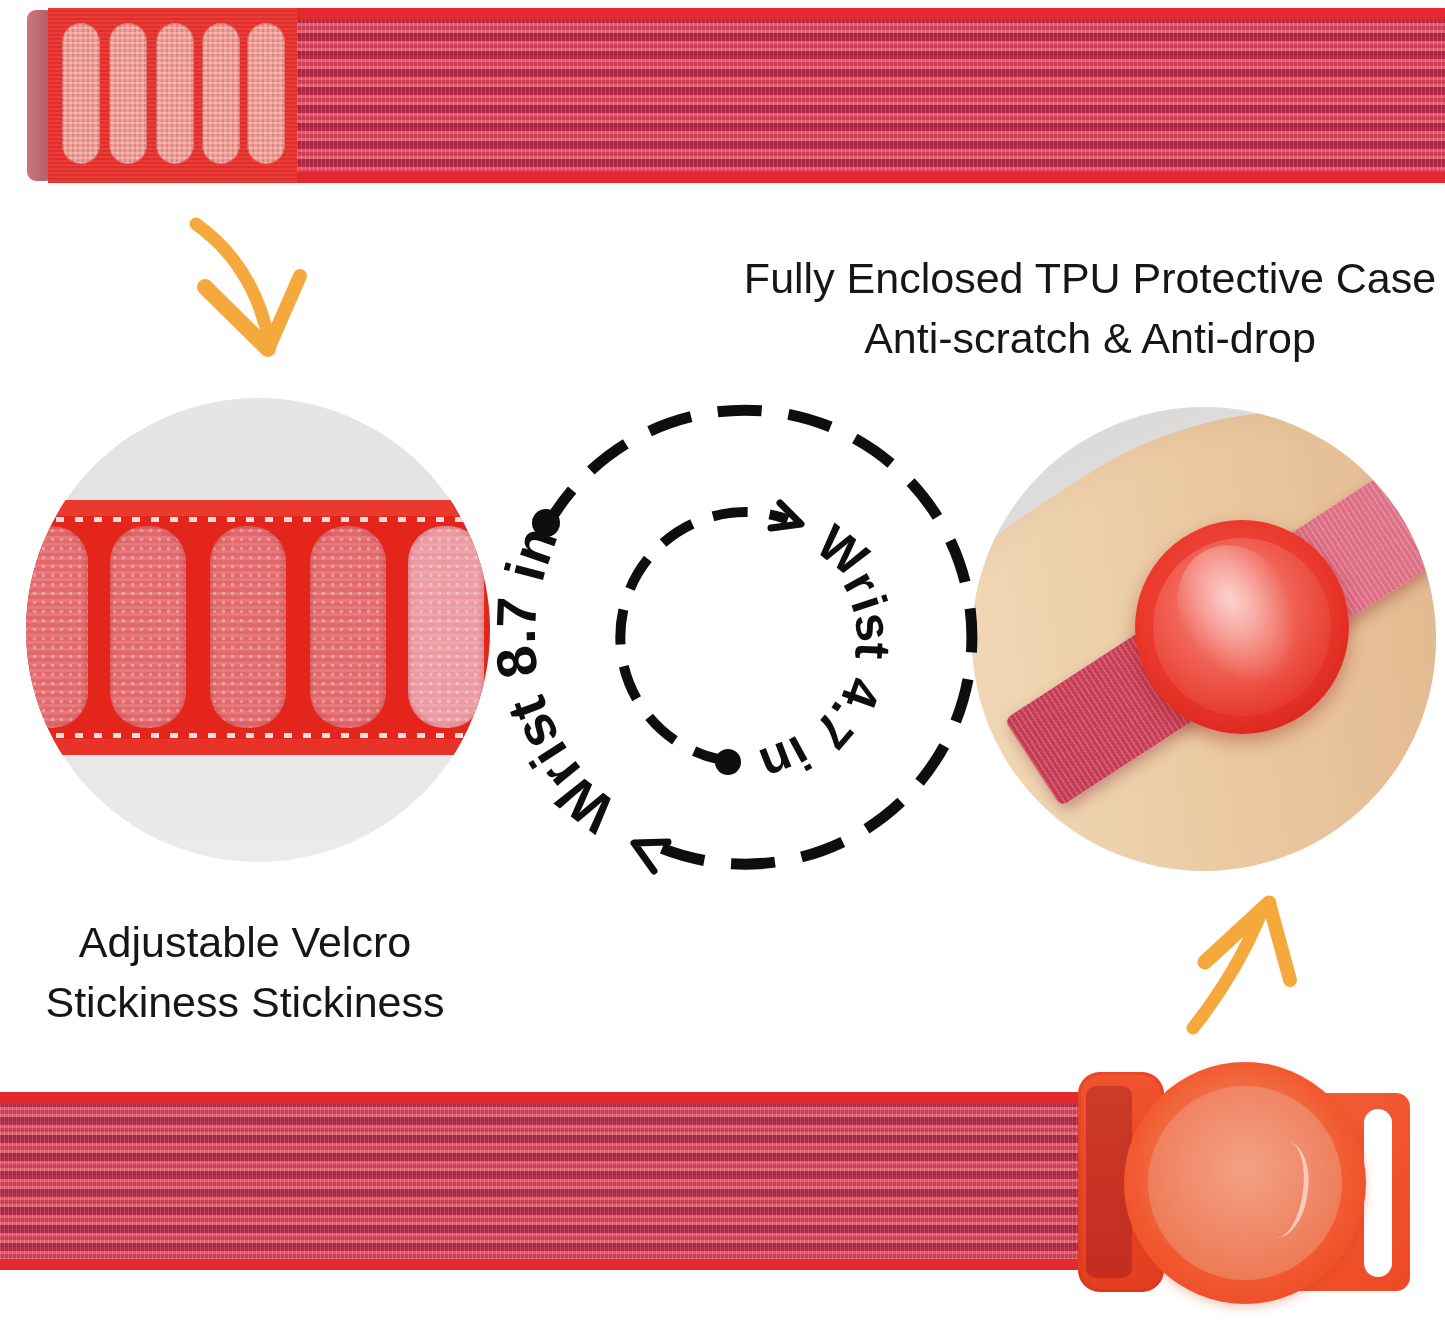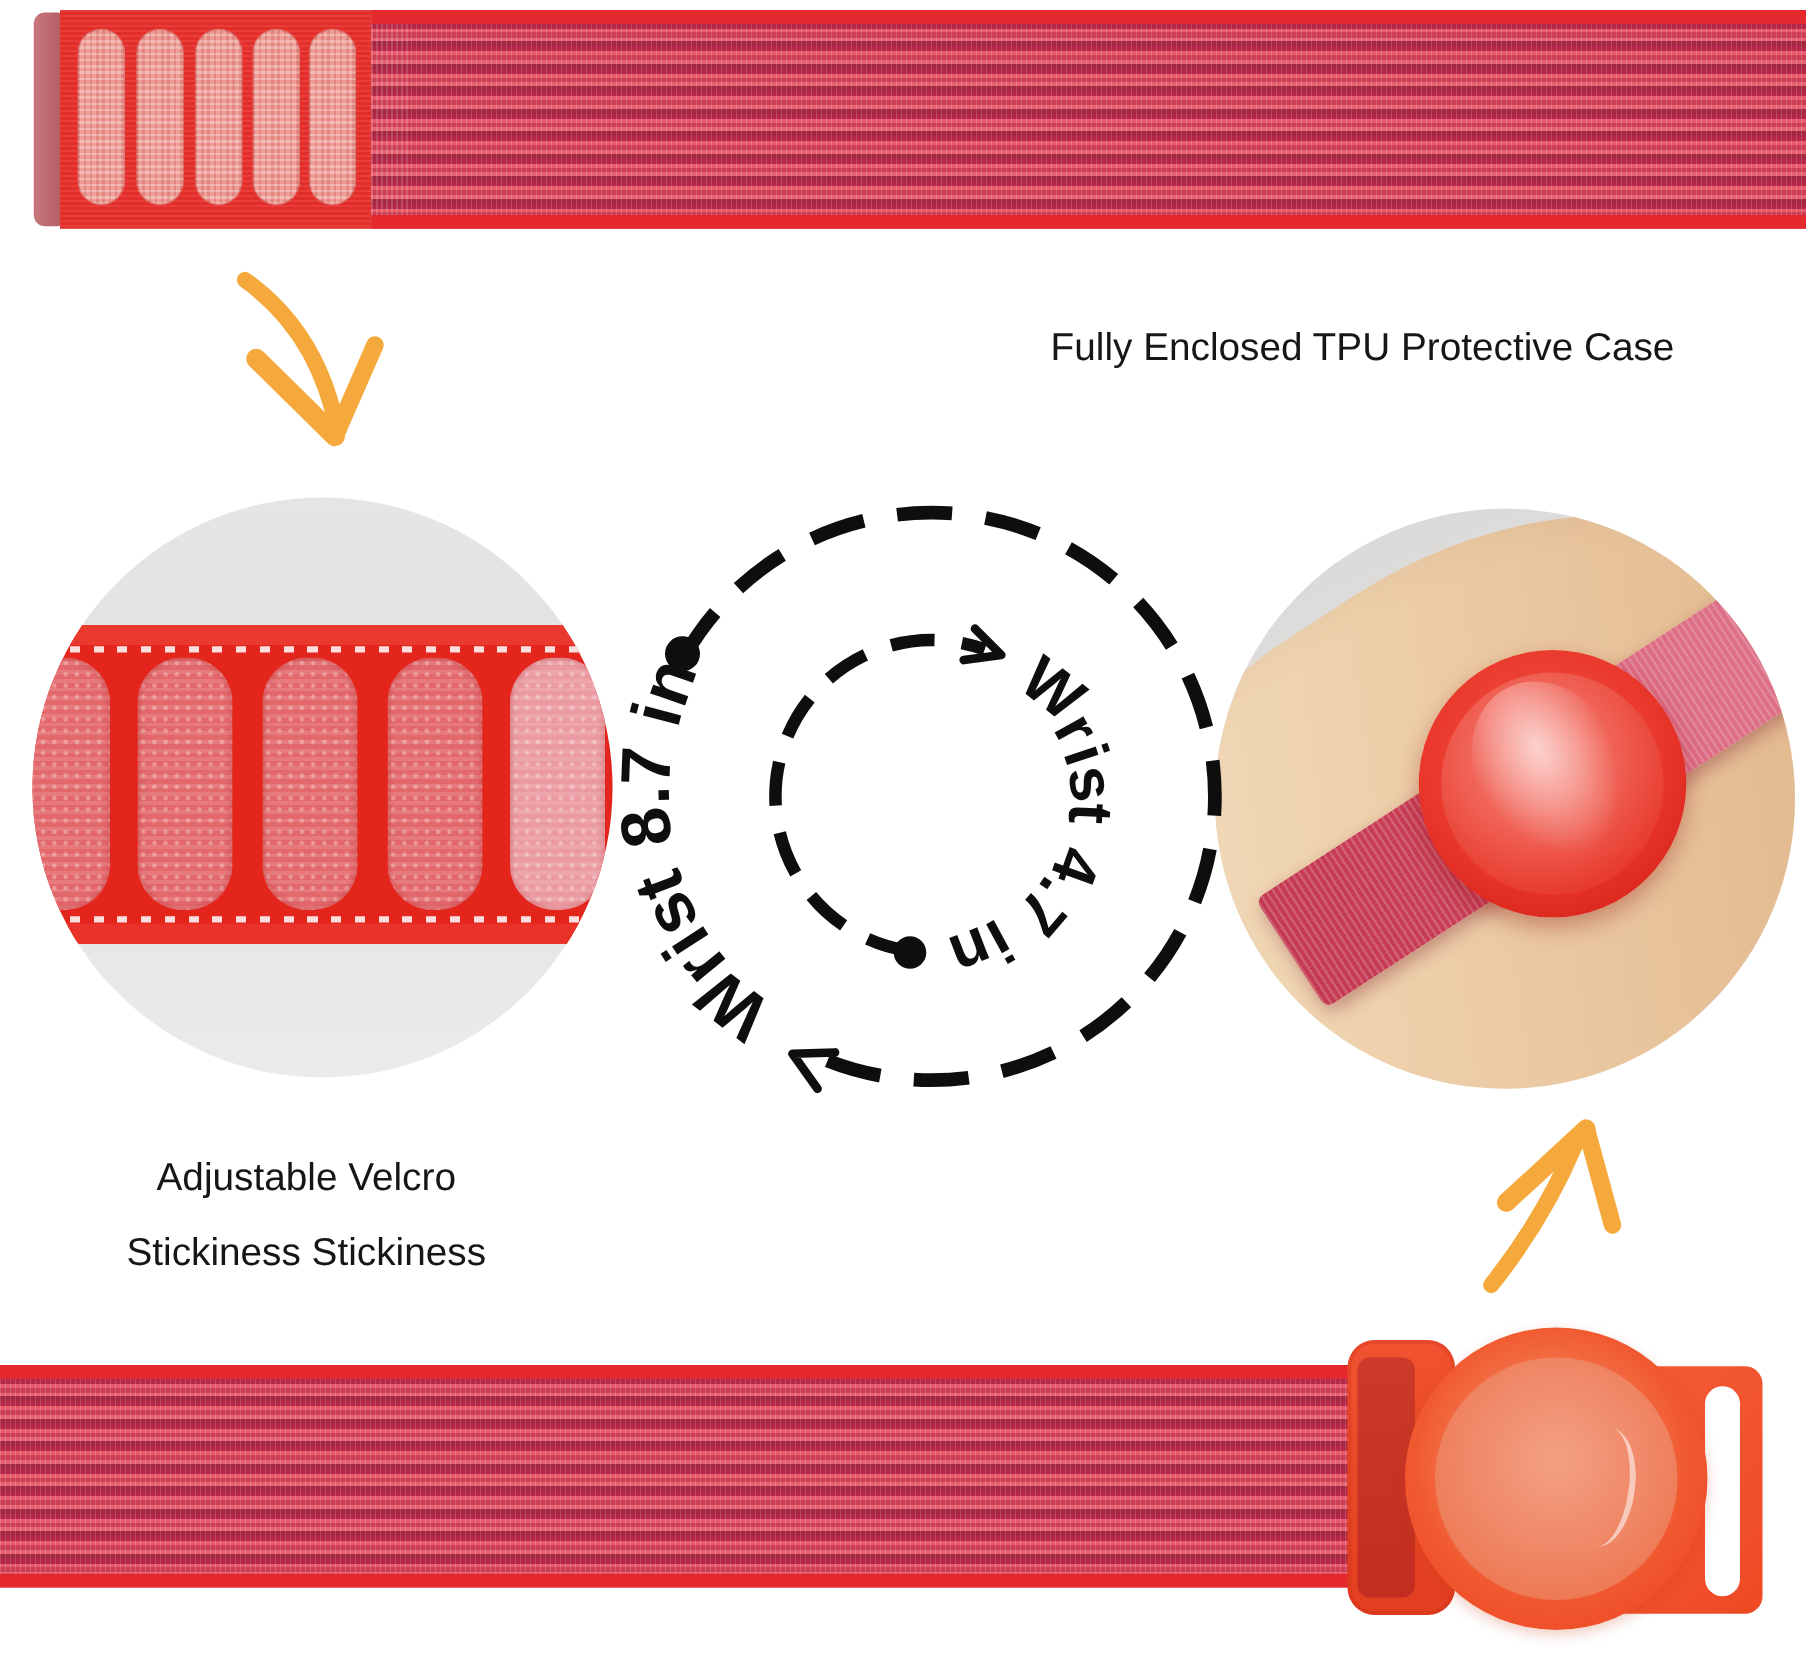--- a/index.html
+++ b/index.html
@@ -114,21 +114,21 @@
   .case-slot{left:1364px;top:1109px;width:28px;height:168px;border-radius:14px;background:#ffffff;}
   .case-ring{left:1124px;top:1062px;width:242px;height:242px;border-radius:50%;
     background:radial-gradient(circle at 48% 44%, #f89e79 0%, #f37b50 32%, #f15a31 58%, #ed4722 88%);
     box-shadow:0 4px 10px rgba(200,60,20,.25);}
   .case-face{left:1148px;top:1086px;width:194px;height:194px;border-radius:50%;
     background:radial-gradient(circle at 50% 42%, #f3a183 0%, #f08a6a 45%, #ee7a55 75%, #eb6a45 100%);}
   .case-face::after{content:"";position:absolute;right:34px;top:56px;width:46px;height:96px;
     border-radius:50%;border-right:5px solid rgba(255,255,255,.55);transform:rotate(8deg);}
 
   
-  .note{color:#161616;font-size:31px;line-height:60px;text-align:center;font-weight:400;}
+  .note{color:#161616;font-size:43px;line-height:60px;text-align:center;font-weight:400;}
   .note-right{left:740px;top:248px;width:700px;}
   .note-left{left:10px;top:912px;width:470px;}
 
   
   .curve-label{position:absolute;left:0;top:0;width:0;height:0;}
   .cv-ch{
     position:absolute;left:0;top:0;transform-origin:0 0;
     font-family:"Liberation Sans",sans-serif;font-weight:700;color:#0e0e0e;
     white-space:pre;line-height:1;
   }
@@ -177,20 +177,21 @@
     <div class="abs rc-arm"></div>
     <div class="abs rc-band"></div>
     <div class="abs rc-ring">
       <div class="rc-face"></div>
       <div class="rc-shine"></div>
     </div>
   </div>
 
   <div class="abs note note-right">
     <div>Fully Enclosed TPU Protective Case</div>
+    <div>Anti-scratch &amp; Anti-drop</div>
   </div>
   <div class="abs note note-left">
     <div>Adjustable Velcro</div>
     <div>Stickiness Stickiness</div>
   </div>
 
   <svg class="overlay" width="1445" height="1323" viewBox="0 0 1445 1323">
 
     <path d="M547,526 A227,227 0 1 1 643,840" fill="none" stroke="#0e0e0e" stroke-width="11" stroke-dasharray="44 27"></path>
     <circle cx="546" cy="523" r="14" fill="#0e0e0e"></circle>

